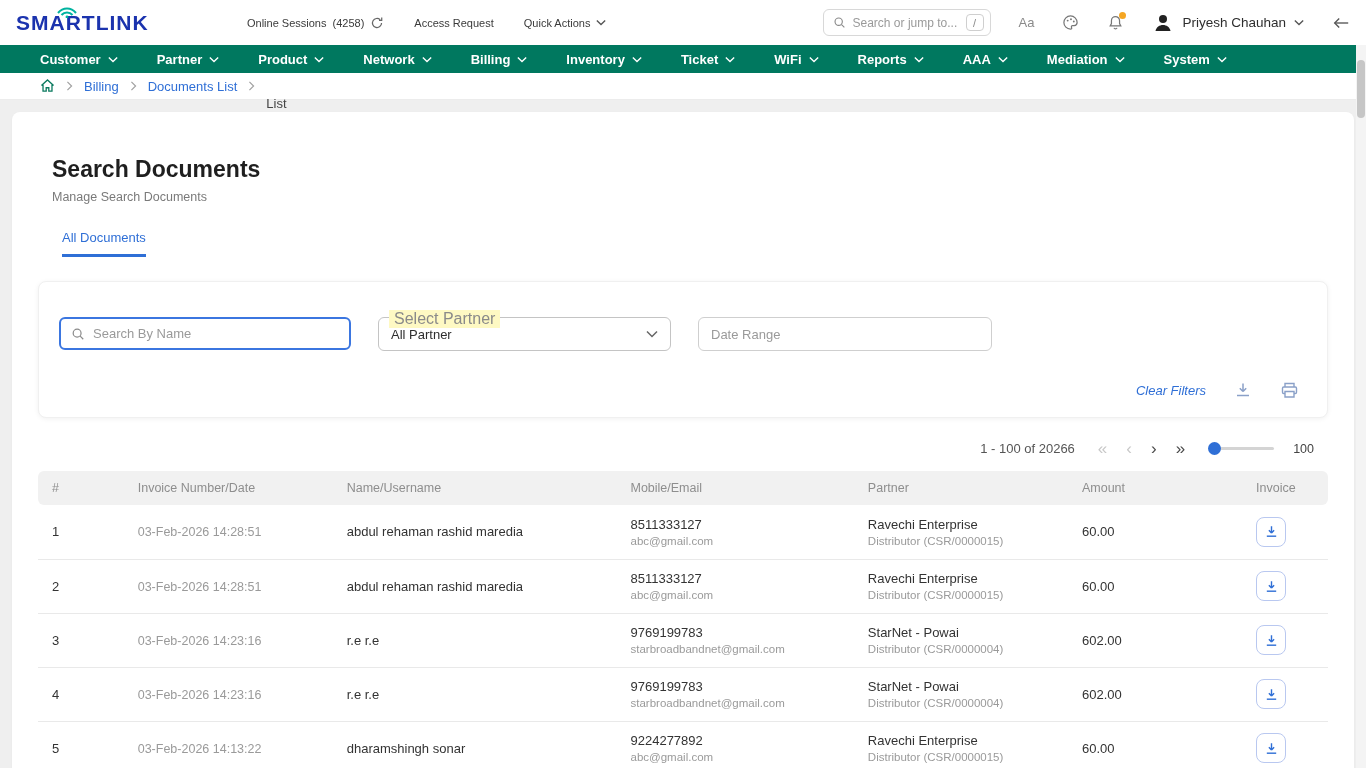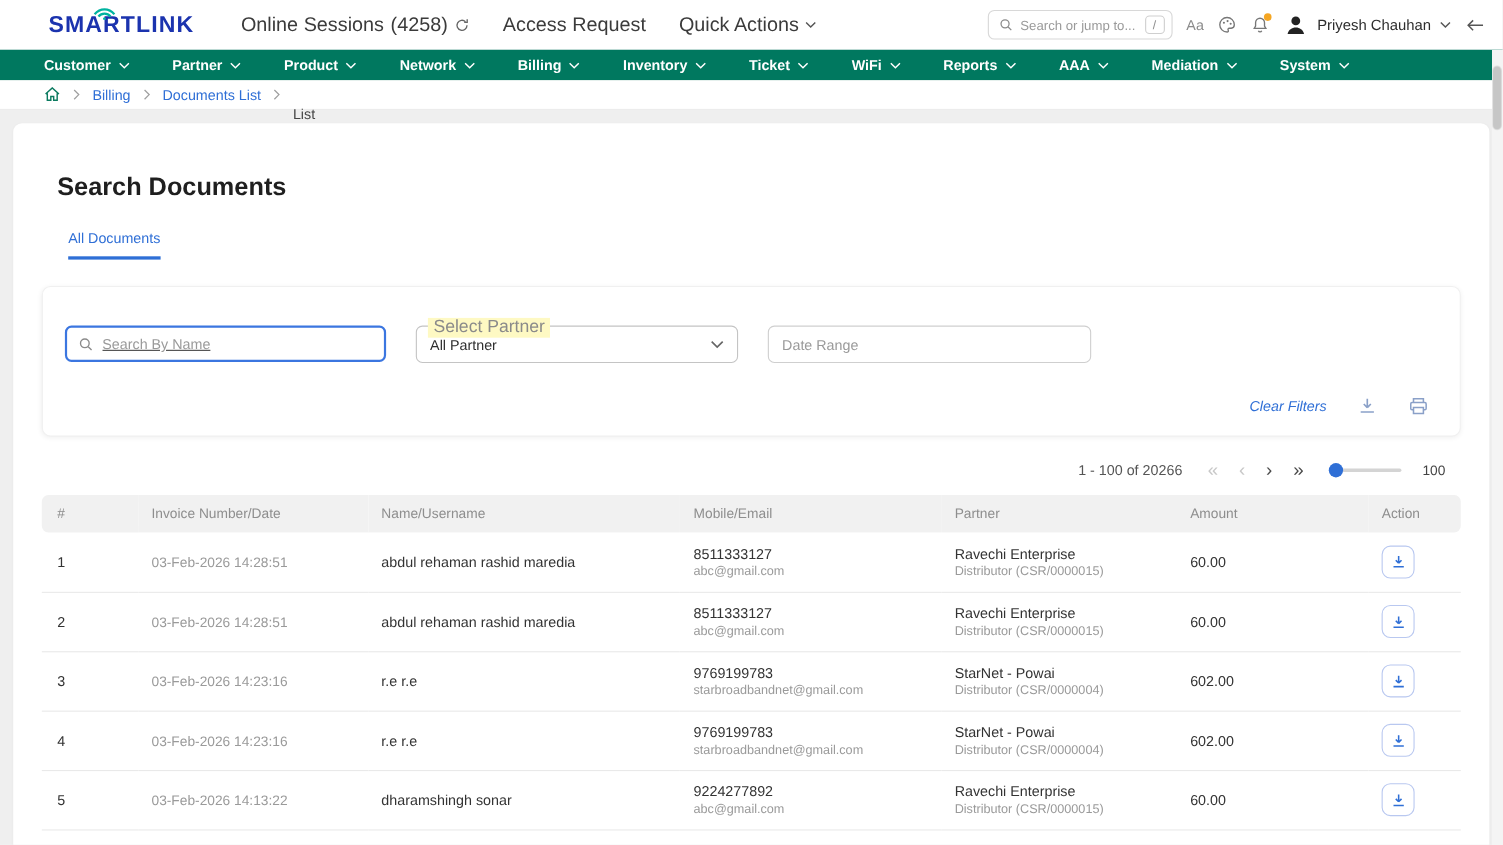--- a/index.html
+++ b/index.html
@@ -2,26 +2,26 @@
 <html><head>
 <meta charset="utf-8">
 <style>
   * { margin:0; padding:0; box-sizing:border-box; }
   html,body { width:1366px; height:768px; overflow:hidden; background:#efefef;
     font-family:"Liberation Sans", sans-serif; }
 
   
   .topbar { height:45px; background:#fff; display:flex; align-items:center;
     padding:0 16px; position:relative; z-index:5; }
-  .logo { position:relative; display:flex; width:175px; flex:0 0 auto; cursor:pointer;margin-left:28px; }
+  .logo { position:relative; display:flex; width:175px; flex:0 0 auto; cursor:pointer; }
   .logo-text { font-size:21px; font-weight:800; letter-spacing:1px; color:#1b33ae; }
   .logo-wifi { position:absolute; left:40px; top:-7px; }
-  .topbar-mid { display:flex; align-items:center; gap:30px; font-size:18px; color:#3b3b3b; }
+  .topbar-mid { display:flex; align-items:center; gap:30px; margin-left:56px; font-size:11px; color:#3b3b3b; }
   .topbar-link { display:flex; align-items:center; gap:6px; cursor:pointer; white-space:nowrap; }
-  .topbar-right { margin-left:auto; display:flex; align-items:center; gap:13px;padding-left:24px; }
+  .topbar-right { margin-left:auto; display:flex; align-items:center; gap:28px;padding-left:24px; }
   .global-search { display:flex; align-items:center; gap:7px; width:168px; height:27px;
     border:1px solid #d8d8d8; border-radius:6px; padding:0 6px 0 9px; background:#fff; }
   .global-search input { border:none; outline:none; flex:1; min-width:0; font-size:12px; color:#444;
     font-family:"Liberation Sans", sans-serif; }
   .global-search input::placeholder { color:#9a9a9a; }
   .slash-key { width:18px; height:17px; border:1px solid #cfcfcf; border-radius:4px; font-size:11px;
     color:#8a8a8a; display:flex; align-items:center; justify-content:center; flex:0 0 auto; }
   .aa { font-size:13px; color:#8a8a8a; cursor:pointer; }
   .icon-btn { position:relative; display:flex; align-items:center; cursor:pointer; }
   .bell-badge { position:absolute; top:-2px; right:-2px; width:7px; height:7px; border-radius:50%;
@@ -49,21 +49,21 @@
   .tab { display:inline-block; margin:26px 16px 0 24px; color:#2f6fd6; font-size:13px; font-weight:500;
     padding-bottom:9px; border-bottom:3px solid #2f6fd6; cursor:pointer; }
 
   
   .filter-panel { margin-top:24px; border:1px solid #f0f0f0; border-radius:8px;
     box-shadow:0 1px 5px rgba(0,0,0,.06); padding:35px 20px 18px 20px; background:#fff; }
   .filter-row { display:flex; gap:27px; }
   .search-field { width:292px; height:33px; border:2px solid #3b76e0; border-radius:6px;
     display:flex; align-items:center; gap:8px; padding:0 10px; }
   .search-field input { border:none; outline:none; flex:1; min-width:0; font-size:13px; color:#444;
-    font-family:"Liberation Sans", sans-serif;text-decoration:underline; }
+    font-family:"Liberation Sans", sans-serif; }
   .search-field input::placeholder { color:#9a9a9a; }
   .select-box { position:relative; width:293px; height:34px; border:1px solid #c4c4c4; border-radius:6px;
     display:flex; align-items:center; padding:0 12px; cursor:pointer; background:#fff; }
   .float-label { position:absolute; top:-8px; left:10px; background:#fef9c3; padding:0 5px;
     font-size:16px; color:#8a8a8a; }
   .select-value { font-size:13px; color:#2e2e2e; }
   .select-placeholder { font-size:13px; color:#9a9a9a; }
   .select-caret { margin-left:auto; display:flex; }
   .plain-input { width:294px; height:34px; border:1px solid #cfcfcf; border-radius:6px; padding:0 12px;
     font-size:13px; color:#444; outline:none; font-family:"Liberation Sans", sans-serif; }
@@ -312,20 +312,21 @@
   <span class="crumb-sep">
     <svg width="7" height="10" viewBox="0 0 8 12">
         <path d="M1.5 1l5 5-5 5" stroke="#a0a0a0" stroke-width="1.4" fill="none"></path>
       </svg>
   </span>
   <span class="crumb-current">List</span>
 </div>
 
 <main class="content-card">
   <h1 class="page-title">Search Documents</h1>
+  <div class="page-subtitle">Manage Search Documents</div>
   <div class="tab">All Documents</div>
 
   
   <section class="filter-panel">
     <div class="filter-row">
       <div class="search-field">
         <span style="display:flex;">
           <svg width="14" height="14" viewBox="0 0 16 16" fill="none">
             <circle cx="7" cy="7" r="4.5" stroke="#8a8a8a" stroke-width="1.4"></circle>
             <path d="M10.5 10.5L14 14" stroke="#8a8a8a" stroke-width="1.4"></path>
@@ -391,21 +392,21 @@
         <col style="width:6.5%">
     </colgroup>
     <thead>
         <tr id="thead-row">
           <th>#</th>
           <th>Invoice Number/Date</th>
           <th>Name/Username</th>
           <th>Mobile/Email</th>
           <th>Partner</th>
           <th>Amount</th>
-          <th>Action</th>
+          <th>Invoice</th>
         </tr>
       </thead>
     <tbody id="tbody">
         <tr>
           <td>1</td>
           <td><span class="cell-muted">03-Feb-2026 14:28:51</span></td>
           <td><span>abdul rehaman rashid maredia</span></td>
           <td>
             <div>8511333127</div>
             <div class="cell-sub">abc@gmail.com</div>

